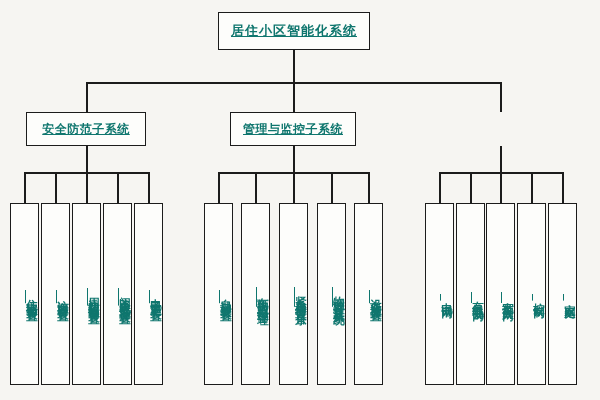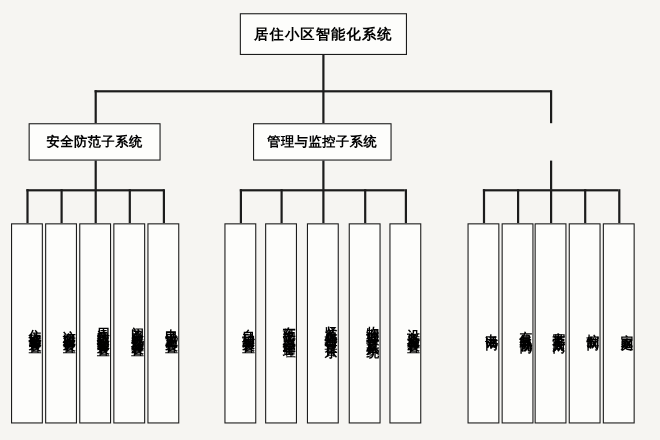--- a/index.html
+++ b/index.html
@@ -16,21 +16,22 @@
   }
   
   .node {
     position: absolute;
     box-sizing: border-box;
     border: 1.6px solid #1c1c1c;
     background: #fdfdfb;
     display: flex;
     align-items: center;
     justify-content: center;
-    color: #000000;
+    color: #0f766e;
+    text-decoration: underline;
   }
   .node.root {
     font-size: 13px;
     font-weight: bold;
     letter-spacing: 1px;
   }
   .node.level2 {
     font-size: 12px;
     font-weight: bold;
     letter-spacing: 0.5px;

